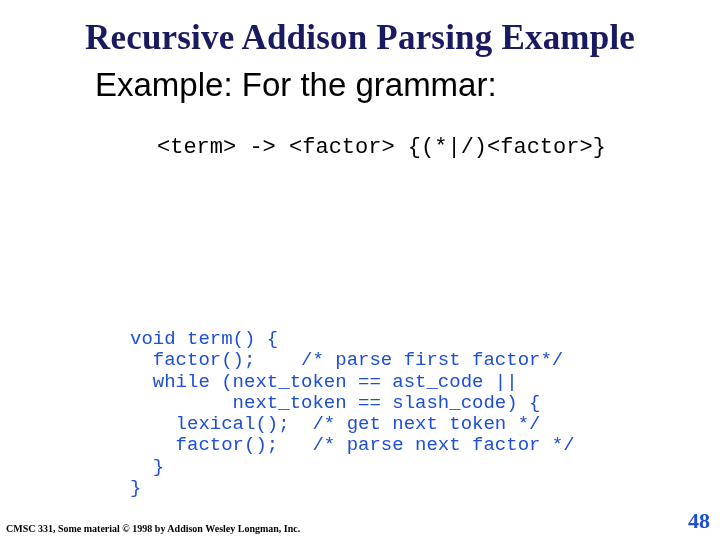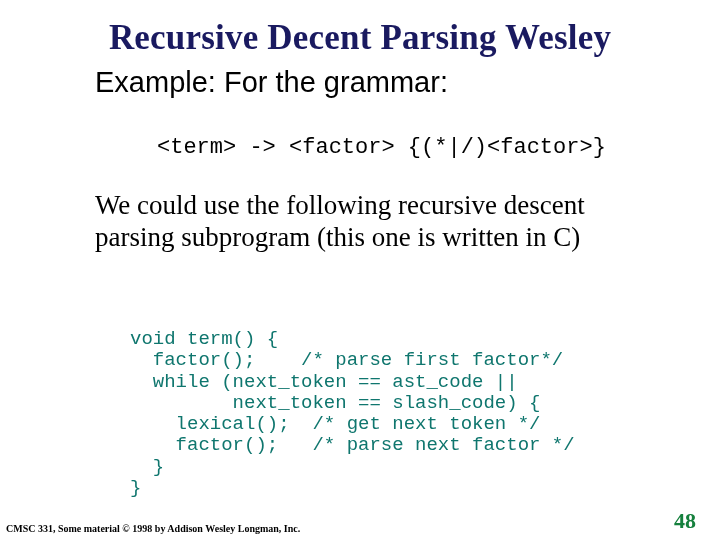--- a/index.html
+++ b/index.html
@@ -26,21 +26,21 @@
     text-align: center;
     font-size: 35px;
     font-weight: bold;
     color: #1a1a60;
     letter-spacing: 0.2px;
   }
   .subtitle {
     position: absolute;
     top: 66px;
     left: 95px;
-    font-size: 29px;
+    font-size: 33px;
     font-family: Arial, Helvetica, sans-serif;
     color: #000;
   }
   .grammar {
     position: absolute;
     top: 135px;
     left: 113px;
     font-family: "Courier New", Courier, monospace;
     font-size: 22px;
     white-space: pre;
@@ -57,53 +57,52 @@
     color: #000;
   }
   .code {
     position: absolute;
     top: 310px;
     left: 130px;
     font-family: "Courier New", Courier, monospace;
     font-size: 19px;
     line-height: 1.12;
     white-space: pre;
-    color: #0f766e;
+    color: #1d4ed8;
   }
   .footer-left {
     position: absolute;
     left: 6px;
     bottom: 6px;
     font-size: 10px;
     font-weight: bold;
     color: #000;
     font-family: "Times New Roman", Times, serif;
     margin-top: 40px;
   }
   .footer-right {
     position: absolute;
-    right: 24px;
+    right: 10px;
     bottom: 6px;
     font-size: 22px;
     font-weight: bold;
-    color: #15803d;
+    color: #1d4ed8;
   }
 </style>
 </head>
 <body>
 
 <div class="slide">
 
-  <div class="title">Recursive Decent Parsing Wesley</div>
+  <div class="title">Recursive Addison Parsing Example</div>
 
   <div class="subtitle">Example: For the grammar:</div>
 
   <div class="grammar">&lt;term&gt; -&gt; &lt;factor&gt; {(*|/)&lt;factor&gt;}</div>
 
-  <div class="body">We could use the following recursive descent parsing subprogram (this one is written in C)</div>
 
   <pre class="code"><span>void term() {</span>
 <span>  factor();    /* parse first factor*/</span>
 <span>  while (next_token == ast_code ||</span>
 <span>         next_token == slash_code) {</span>
 <span>    lexical();  /* get next token */</span>
 <span>    factor();   /* parse next factor */</span>
 <span>  }</span>
 <span>}</span></pre>
 

